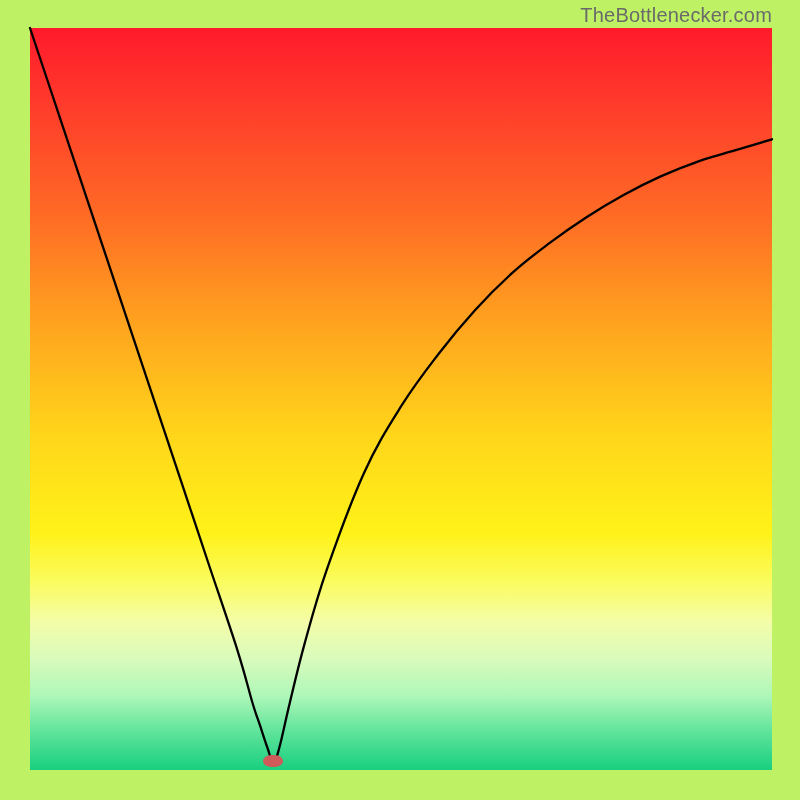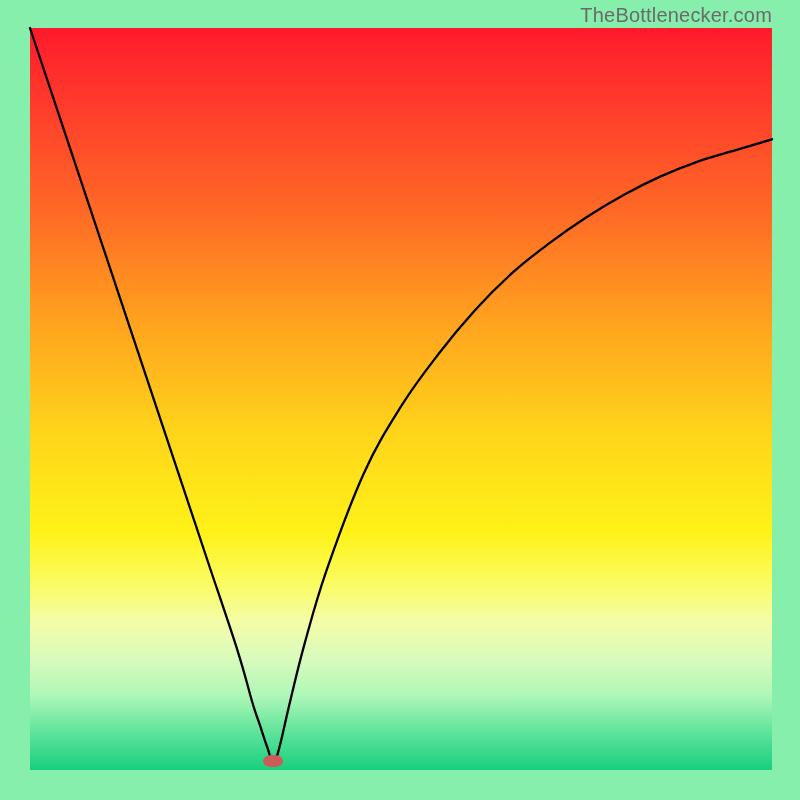--- a/index.html
+++ b/index.html
@@ -10,21 +10,21 @@
     background: #000;
     overflow: hidden;
     font-family: Arial, Helvetica, sans-serif;
   }
   .frame {
     position: absolute;
     top: 0;
     left: 0;
     width: 800px;
     height: 800px;
-    background: #86efac;
+    background: #bef264;
   }
   .plot-area {
     position: absolute;
     background: linear-gradient(to bottom,
       #ff1a2b 0%,
       #ff3a2b 10%,
       #ff6a25 25%,
       #ffa41e 40%,
       #ffd61a 55%,
       #fff218 68%,

